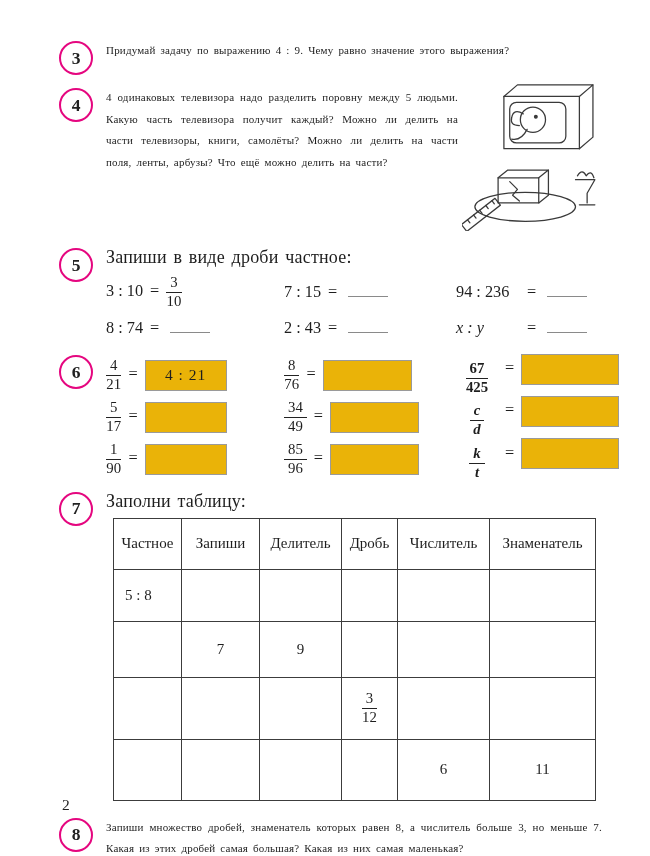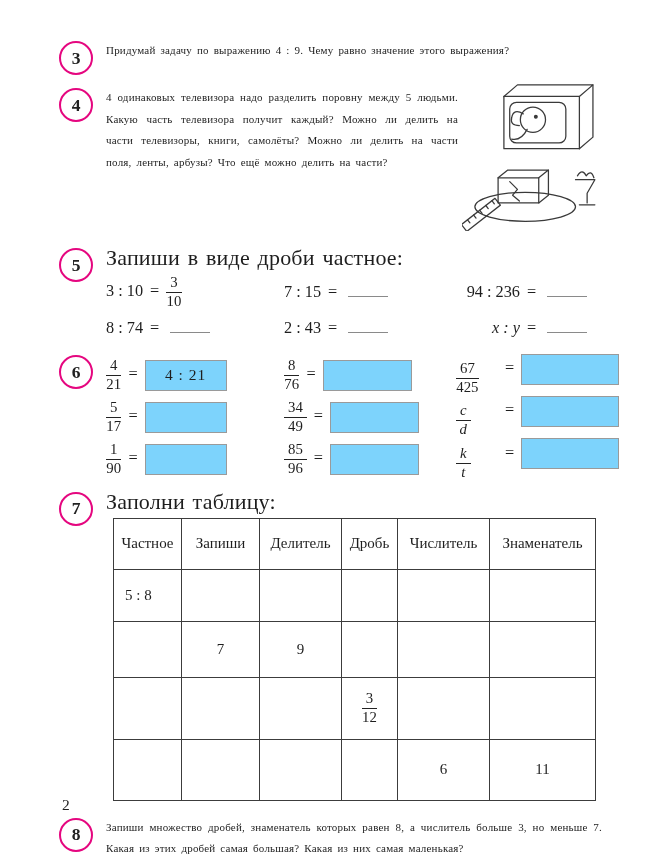--- a/index.html
+++ b/index.html
@@ -13,21 +13,21 @@
   .problem { display: flex; align-items: flex-start; }
   .pnum-col { width: 50px; flex: none; padding-top: 1px; }
   .pnum {
     width: 30px; height: 30px; margin-left: 3px;
     border: 2.6px solid #e5067f; border-radius: 50%;
     display: flex; align-items: center; justify-content: center;
     font-size: 17.5px; font-weight: bold; color: #222; background: #fff;
   }
   .pbody { flex: 1; min-width: 0; }
   .ptext { margin: 0; font-size: 11px; line-height: 21.5px; text-align: justify; word-spacing: 2px; letter-spacing: 0.2px; }
-  .ptitle { margin: 0 0 6px 0; font-size: 22px; line-height: 21px; word-spacing: 2px; letter-spacing: 0.2px; }
+  .ptitle { margin: 0 0 6px 0; font-size: 18px; line-height: 21px; word-spacing: 2px; letter-spacing: 0.2px; }
 
   .m3  { margin-bottom: 12px; }
   .m4  { margin-bottom: 12px; }
   .m5  { margin-bottom: 8px; }
   .m6  { margin-bottom: 10px; }
   .m7  { margin-bottom: 16px; }
   .m8  { margin-bottom: 0; }
 
   .p4flex { display: flex; }
   .p4flex .ptext { flex: 1; }
@@ -40,25 +40,25 @@
   .mcell { white-space: nowrap; font-size: 16.3px; }
   .eq { margin: 0 7px; }
   .it { font-style: italic; }
 
   .frac { display: inline-flex; flex-direction: column; align-items: center; vertical-align: middle; line-height: 1.08; font-size: 14.8px; }
   .frac .fnum { display: block; padding: 0 4px 1px; border-bottom: 1.3px solid #222; }
   .frac .fden { display: block; padding-top: 1px; }
 
   .blank { display: inline-block; width: 40px; height: 13px; border-bottom: 1.6px solid #8a8a8a; vertical-align: baseline; margin-left: 4px; }
 
-  .abox { display: inline-flex; align-items: center; justify-content: center; width: 80px; height: 29px; border: 1.2px solid #9a9a9a; vertical-align: middle; font-size: 15.5px; letter-spacing: 1px; background: #7dd3fc; }
+  .abox { display: inline-flex; align-items: center; justify-content: center; width: 80px; height: 29px; border: 1.2px solid #9a9a9a; vertical-align: middle; font-size: 15.5px; letter-spacing: 1px; background: #eab308; }
   .p6 .mcell:nth-child(2) .abox { width: 87px; }
   .p6 .mcell:nth-child(3) .abox { width: 96px; }
-  .p5 .mcell:nth-child(3) .expr { display: inline-block; min-width: 64px; text-align: right; }
-  .fw3 { display: inline-flex; justify-content: flex-start; min-width: 42px; }
+  .p5 .mcell:nth-child(3) .expr { display: inline-block; min-width: 64px; }
+  .fw3 { display: inline-flex; justify-content: center; min-width: 42px; font-weight: bold; }
 
   
   .ftable { border-collapse: collapse; margin-left: 7px; margin-top: 6px; }
   .ftable th, .ftable td { border: 1.3px solid #3c3c3c; font-weight: normal; font-size: 15px; padding: 12px 4px; }
   .ftable th { height: 26px; text-align: center; }
   .ftable td { text-align: center; }
   .ftable .r1 td { height: 27px; }
   .ftable .r2 td { height: 31px; }
   .ftable .r3 td { height: 37px; }
   .ftable .r4 td { height: 36px; }

